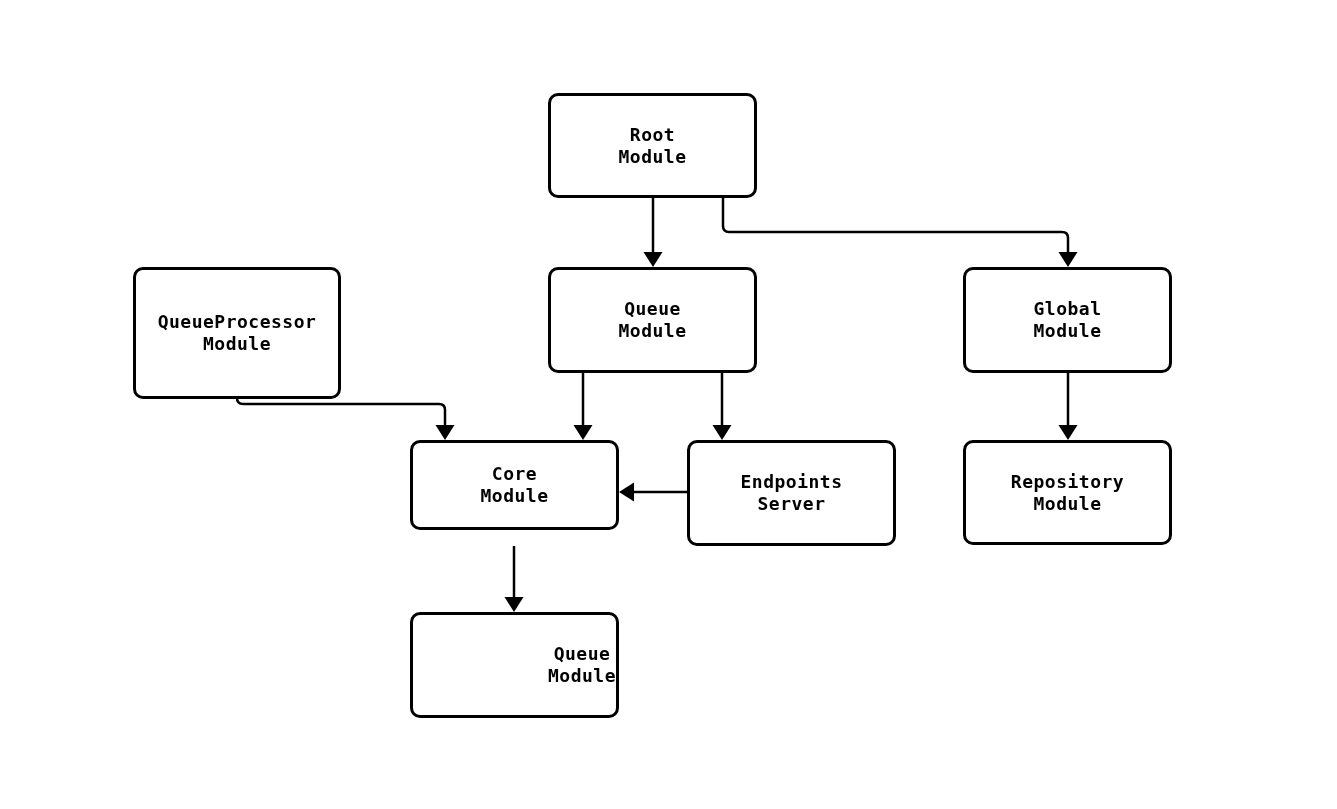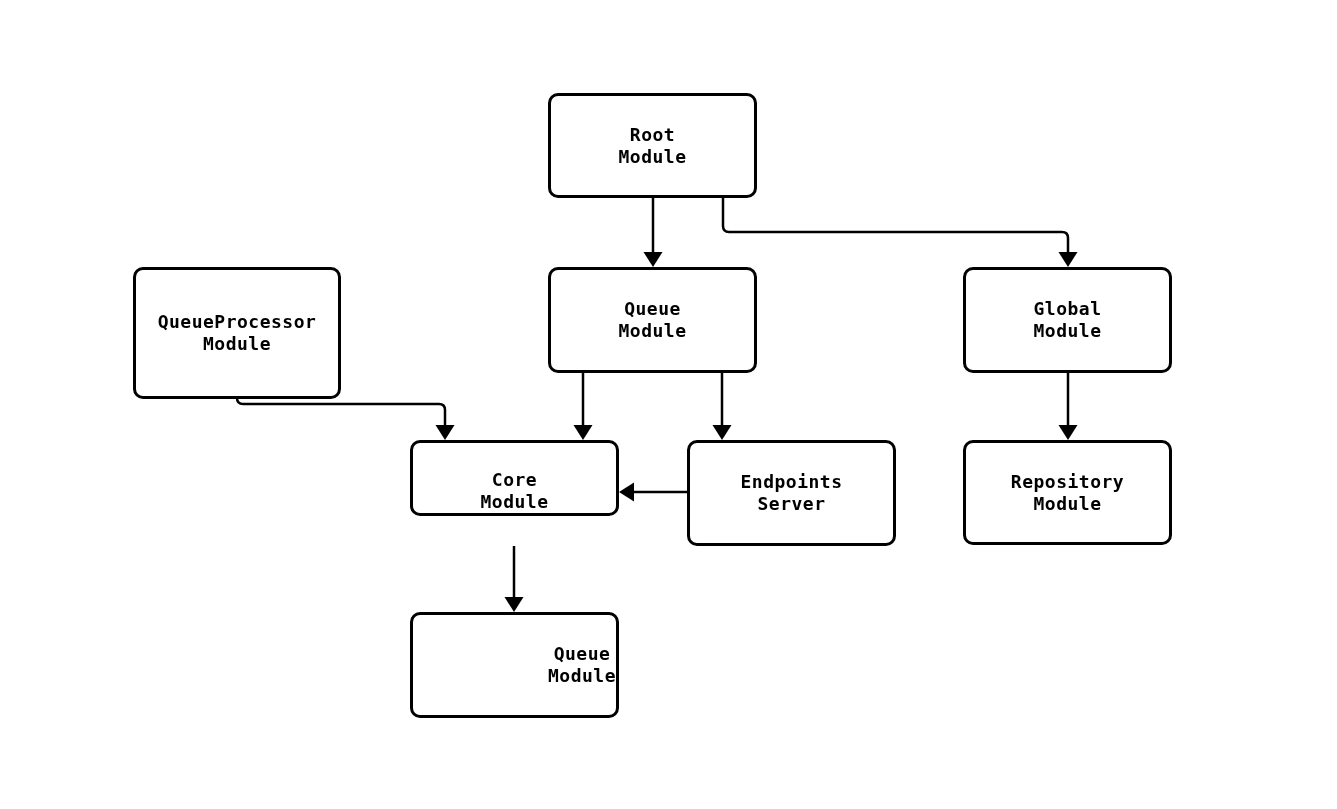--- a/index.html
+++ b/index.html
@@ -79,21 +79,21 @@
   <div class="node" style="left: 548px; top: 267px; width: 209px; height: 106px;">
     <span class="node-label">Queue
 Module</span>
   </div>
 
   <div class="node" style="left: 963px; top: 267px; width: 209px; height: 106px;">
     <span class="node-label">Global
 Module</span>
   </div>
 
-  <div class="node" style="left: 410px; top: 440px; width: 209px; height: 76px; align-items: flex-end;">
+  <div class="node" style="left: 410px; top: 440px; width: 209px; height: 90px;">
     <span class="node-label">Core
 Module</span>
   </div>
 
   <div class="node" style="left: 687px; top: 440px; width: 209px; height: 106px;">
     <span class="node-label">Endpoints
 Server</span>
   </div>
 
   <div class="node" style="left: 963px; top: 440px; width: 209px; height: 105px;">

